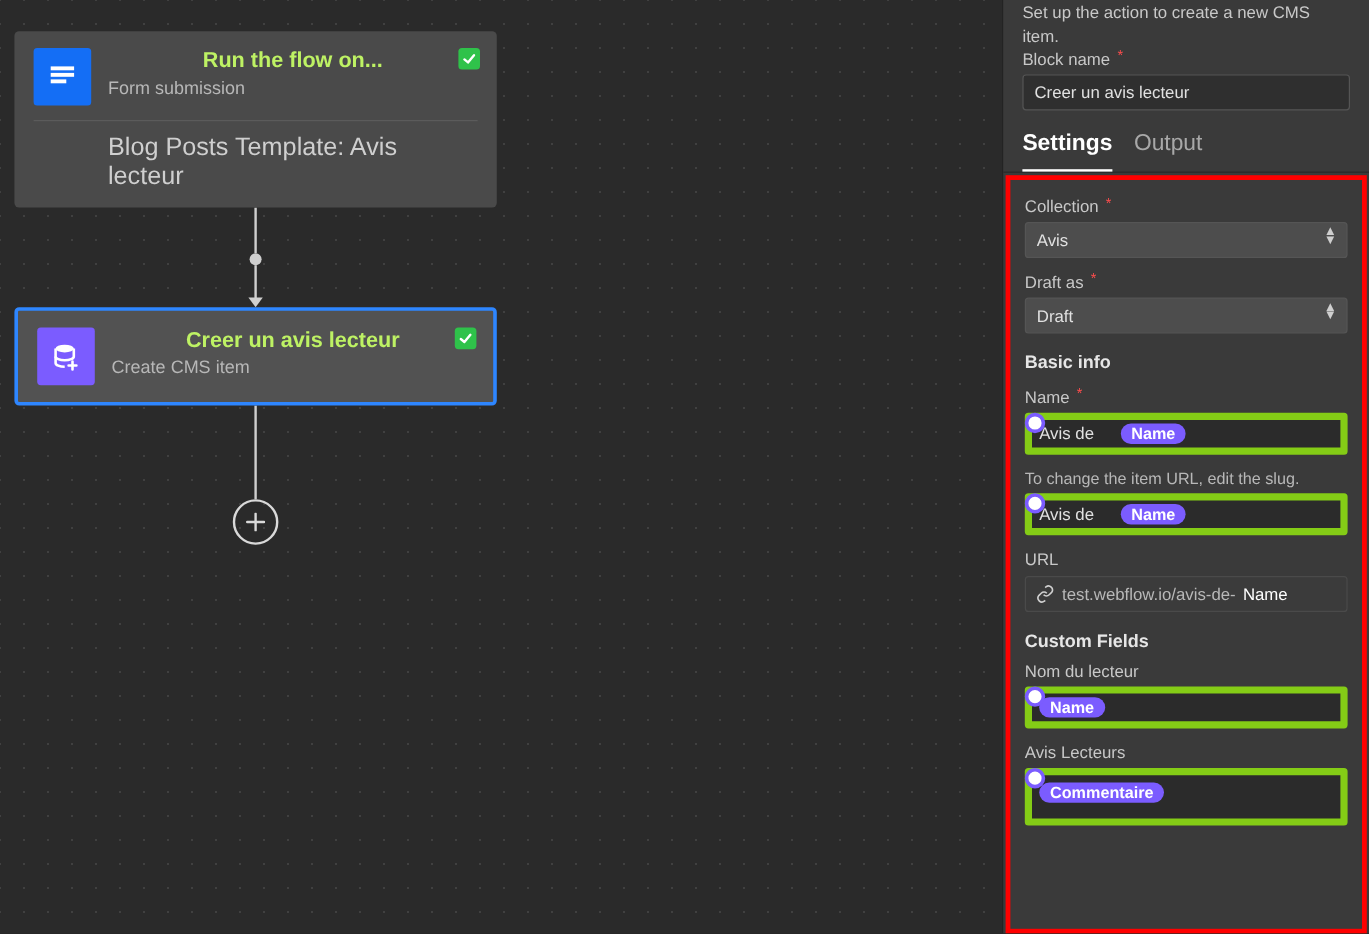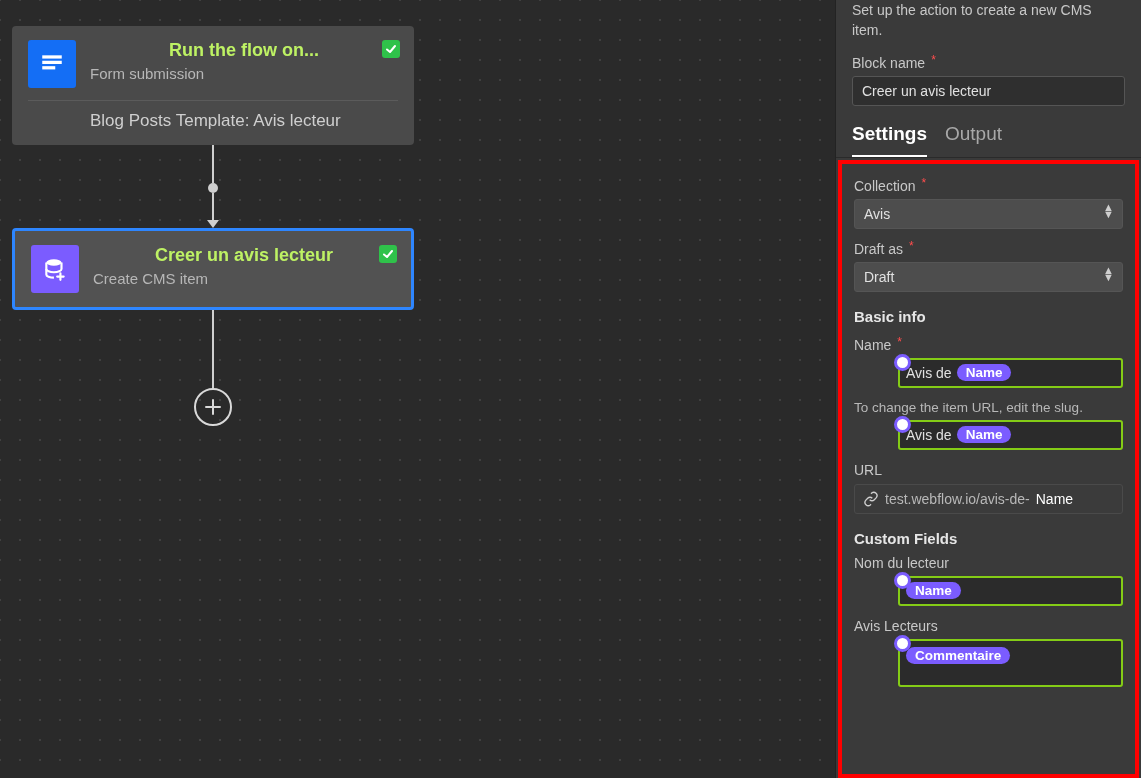--- a/index.html
+++ b/index.html
@@ -46,21 +46,21 @@
     display: flex;
     align-items: center;
     justify-content: center;
   }
   .node-icon.blue { background: #146ef5; }
   .node-icon.purple { background: #7b5cff; }
   .node-body { flex: 1; }
   .node-title { font-size: 18px; font-weight: 700; color: #bef264; line-height: 1.2; text-align: center; }
   .node-sub   { font-size: 15px; color: #b7b7b7; margin-top: 3px; }
   .node-divider { border: none; border-top: 1px solid #5b5b5b; margin: 12px 0 10px 0; }
-  .node-detail { font-size: 17px; color: #cfcfcf; margin-left: 62px; }
+  .node-detail { font-size: 21px; color: #cfcfcf; margin-left: 62px; }
   .node-detail.nopad { margin-left: 0; }
   .check {
     position: absolute;
     top: 14px; right: 14px;
     width: 18px; height: 18px;
     background: #2fc24a;
     border-radius: 3px;
     display: flex;
     align-items: center;
     justify-content: center;
@@ -96,21 +96,21 @@
     width: 306px;
     height: 778px;
     background: #3a3a3a;
     border-left: 1px solid #232323;
     display: flex;
     flex-direction: column;
     font-size: 14px;
   }
   .panel-pad { padding: 0 16px; }
   .panel-pad.top { padding-top: 0; }
-  .help-text { color: #c8c8c8; line-height: 1.45; margin-bottom: 14px; }
+  .help-text { color: #c8c8c8; line-height: 1.45; }
   .label {
     font-size: 14px;
     color: #c8c8c8;
     display: flex;
     align-items: center;
     gap: 6px;
   }
   .required { color: #ff4d4d; font-size: 12px; position: relative; top: -3px; }
   .input, .select {
     width: 100%;
@@ -178,31 +178,30 @@
     font-weight: 700;
     color: #e6e6e6;
     font-size: 15px;
     margin: 16px 0 8px 0;
   }
   .field { margin-top: 12px; position: relative; }
   .field.first { margin-top: 0; }
   .field-hint { color: #b8b8b8; font-size: 13.5px; margin-top: 3px; }
   .pill-input {
     background: #2b2b2b;
-    border: 2px solid #84cc16;
+    border: 6px solid #84cc16;
     border-radius: 3px;
     min-height: 30px;
     display: flex;
     align-items: center;
     flex-wrap: wrap;
-    gap: 5px;
+    gap: 22px;
     padding: 3px 6px;
     margin-top: 5px;
     position: relative;
-    margin-left: 44px;
   }
   .pill-input .txt { color: #e1e1e1; font-size: 14px; }
   .pill {
     background: #7b5cff;
     color: #fff;
     border-radius: 9px;
     padding: 1px 9px;
     font-size: 13.5px;
     font-weight: 600;
     display: inline-block;

